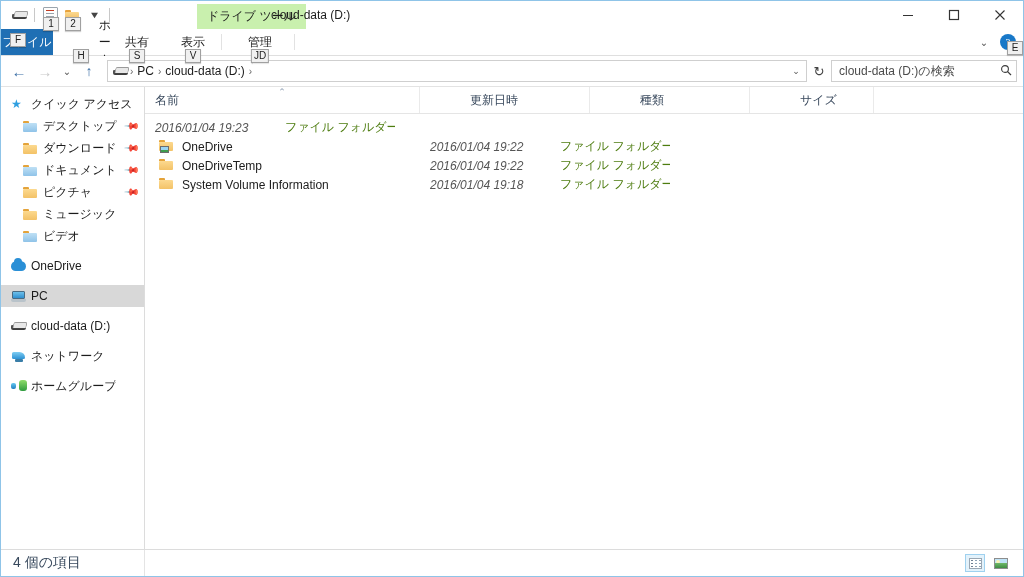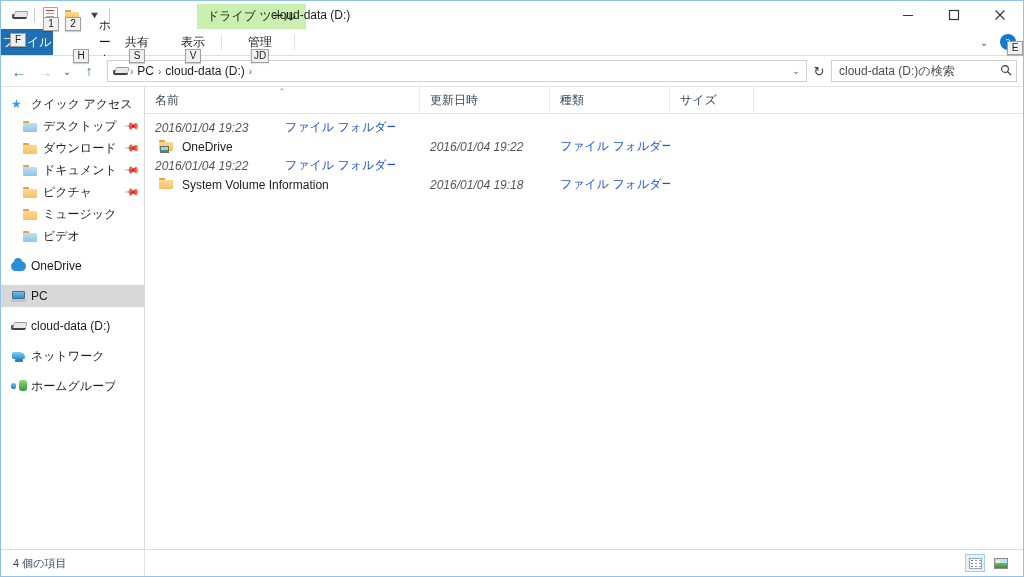--- a/index.html
+++ b/index.html
@@ -523,20 +523,21 @@
     background: #ffffff;
   }
   .colheaders {
     height: 26px;
     display: flex;
     align-items: stretch;
     border-bottom: 1px solid #e5e5e5;
     background: #ffffff;
     flex: 0 0 auto;
     position: relative;
+    gap: 40px;
   }
   .colhead {
     display: flex;
     align-items: center;
     font-size: 12px;
     color: #38485c;
     padding-left: 10px;
     box-sizing: border-box;
     border-right: 1px solid #eaeaea;
     position: relative;
@@ -567,21 +568,21 @@
   .cell {
     box-sizing: border-box;
     padding-left: 10px;
     white-space: nowrap;
     overflow: hidden;
     display: flex;
     align-items: center;
   }
   .cell.name { width: 275px; flex: 0 0 275px; padding-left: 14px; gap: 7px; }
   .cell.date { width: 130px; flex: 0 0 130px; color: #555555; font-style: italic; }
-  .cell.type { width: 120px; flex: 0 0 120px; color: #1d4ed8; }
+  .cell.type { width: 120px; flex: 0 0 120px; color: #4d7c0f; }
   .cell.size { width: 84px; flex: 0 0 84px; color: #555555; }
 
   .pic-overlay {
     position: absolute;
     left: 1px;
     bottom: 0px;
     width: 9px;
     height: 7px;
     background: linear-gradient(#9ad4f2 55%, #3e9d4e 55%);
     border: 1px solid #6d6d6d;
@@ -608,21 +609,21 @@
   }
   .status-left {
     width: 144px;
     flex: 0 0 144px;
     height: 26px;
     display: flex;
     align-items: center;
     padding-left: 12px;
     box-sizing: border-box;
     border-right: 1px solid #e4e4e4;
-    font-size: 11px;
+    font-size: 14px;
     color: #37485c;
     text-align: center;
   }
   .status-spacer { flex: 1 1 auto; }
   .viewtoggles {
     display: flex;
     align-items: center;
     gap: 6px;
     padding-right: 6px;
   }
@@ -938,20 +939,24 @@
               <span class="folder-ico"></span><span class="pic-overlay"></span>
             </span>
             <span>OneDrive</span>
           </div>
           <div class="cell date">2016/01/04 19:22</div>
           <div class="cell type">ファイル フォルダー</div>
           <div class="cell size"></div>
         </div>
 
         <div class="row">
+          <div class="cell name">
+            <span class="nameicon"><span class="folder-ico"></span></span>
+            <span>OneDriveTemp</span>
+          </div>
           <div class="cell date">2016/01/04 19:22</div>
           <div class="cell type">ファイル フォルダー</div>
           <div class="cell size"></div>
         </div>
 
         <div class="row">
           <div class="cell name">
             <span class="nameicon"><span class="folder-ico"></span></span>
             <span>System Volume Information</span>
           </div>

